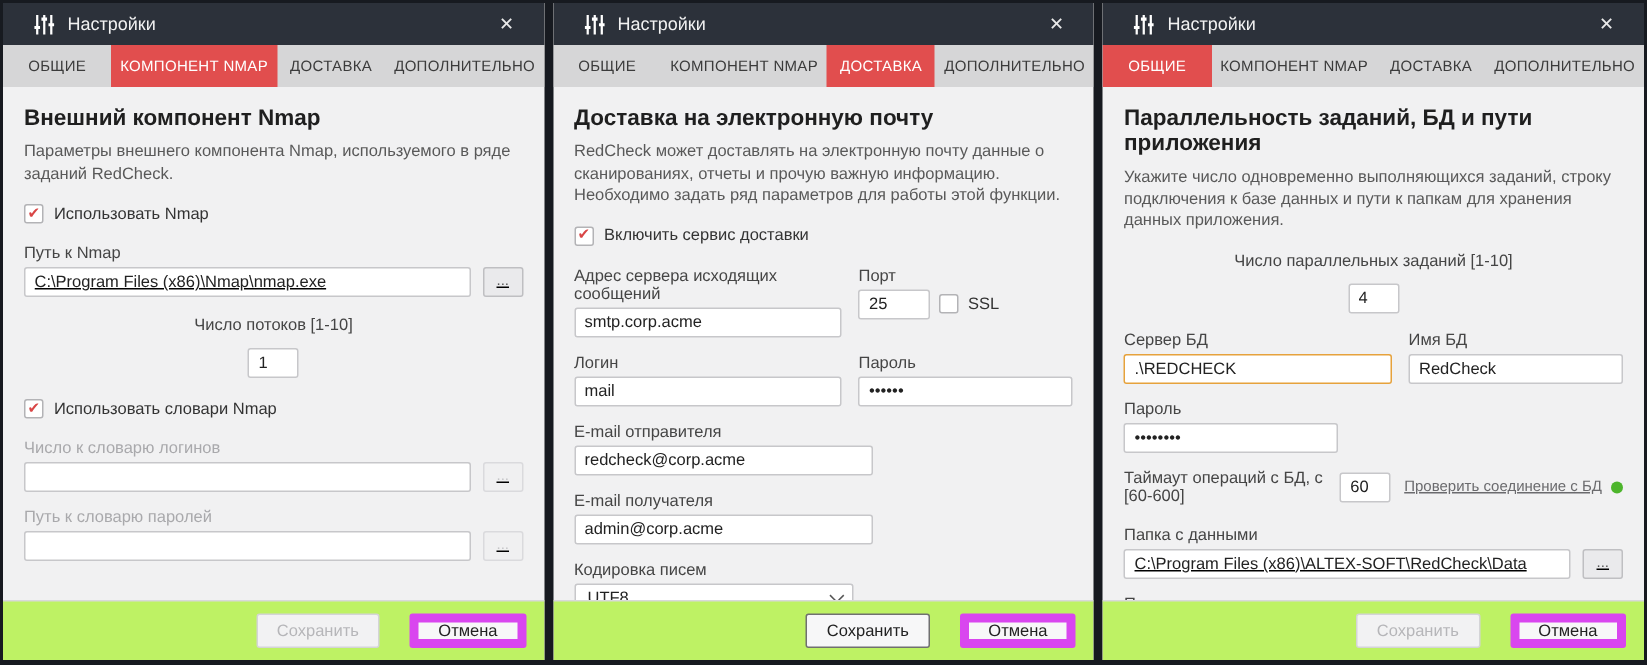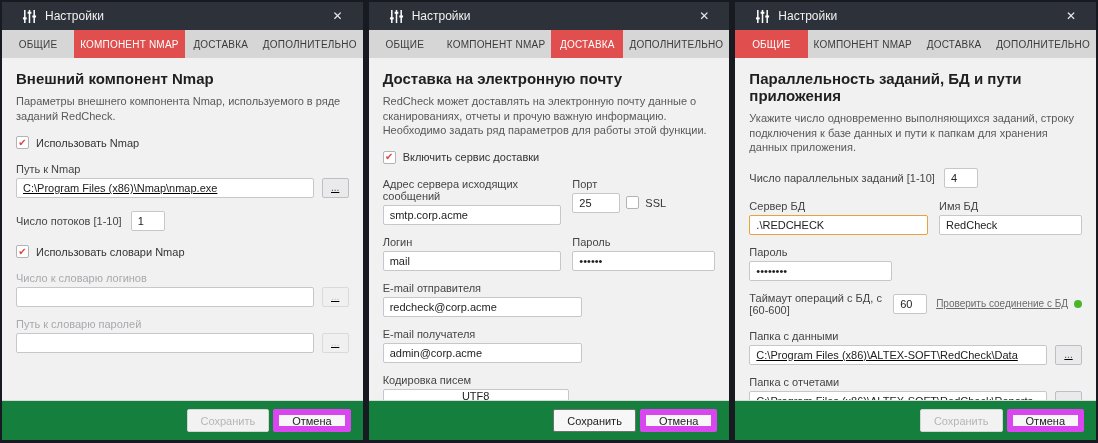--- a/index.html
+++ b/index.html
@@ -28,32 +28,32 @@
   .field { margin-bottom:11px; }
   .flabel { display:block; font-size:11px; color:#454545; margin-bottom:3px; }
   .flabel.dis { color:#a9a9ac; }
   .inrow { display:flex; gap:8px; align-items:center;text-decoration:underline; }
   input[type="text"] { height:20px; width:100%; border:1px solid #c7c7ca; border-radius:2px; background:#fff; font-family:"Liberation Sans",sans-serif; font-size:11px; color:#222; padding:0 6px; outline:none; }
   input.focused { border-color:#e6a23c; }
   input.tiny { width:34px; flex:0 0 auto; text-align:left; }
   input.small { width:48px; flex:0 0 auto; }
   .browse { height:20px; width:27px; flex:0 0 auto; border:1px solid #bfbfc2; border-radius:2px; background:#eaeaec; color:#555; font-size:10px; line-height:1; cursor:pointer; font-family:"Liberation Sans",sans-serif; }
   .browse.dis { color:#c4c4c7; border-color:#dadadd; background:#f0f0f1; }
-  .inline-field { display:flex; align-items:center; gap:9px; margin-bottom:14px; font-size:11px; color:#454545; }
+  .inline-field { display:flex; align-items:center; gap:9px; margin-bottom:14px; font-size:11px; color:#454545;flex-direction:column; }
   .cols { display:flex; gap:11px; margin-bottom:11px; }
   .col-a { flex:1; min-width:0; }
   .col-b { width:143px; flex:0 0 auto; }
   .sslwrap { display:flex; align-items:center; gap:6px; }
-  .selectbox { height:20px; border:1px solid #c7c7ca; border-radius:2px; background:#fff; display:flex; align-items:center; padding:0 8px; font-size:11px; color:#222; cursor:pointer; width:186px;flex-direction:column; }
+  .selectbox { height:20px; border:1px solid #c7c7ca; border-radius:2px; background:#fff; display:flex; align-items:center; padding:0 8px; font-size:11px; color:#222; cursor:pointer; width:186px; }
   .chev { margin-left:auto; width:7px; height:7px; border-right:1.5px solid #555; border-bottom:1.5px solid #555; transform:rotate(45deg) translateY(-2px); }
   .timeout-row { display:flex; align-items:center; gap:9px; margin-bottom:14px; font-size:11px; color:#454545; }
   .linkwrap { margin-left:auto; display:flex; align-items:center; gap:6px; }
   .dblink { font-size:10px; color:#6b6b6e; text-decoration:underline; cursor:pointer; white-space:nowrap; }
   .dot { width:8px; height:8px; border-radius:50%; background:#4db52c; flex:0 0 auto; }
-  .footer { flex:0 0 auto; height:40px; background:#15803d; border-top:1px solid #d8d8da; display:flex; align-items:center; justify-content:flex-end; gap:4px; padding:0 12px; }
+  .footer { flex:0 0 auto; height:40px; background:#bef264; border-top:1px solid #d8d8da; display:flex; align-items:center; justify-content:flex-end; gap:20px; padding:0 12px; }
   .btn { height:23px; padding:0 13px; border-radius:2px; font-family:"Liberation Sans",sans-serif; font-size:11px; cursor:pointer; }
   .btn.save { border:1px solid #707070; background:#f7f7f8; color:#222; }
   .btn.save.dis { border:1px solid #d4d4d7; background:#f2f2f3; color:#b6b6b9; cursor:default; }
   .btn.cancel { border:6px solid #d946ef; background:#f7f7f8; color:#222; }
 </style>
 </head>
 <body>
 
 <div class="window">
   <div class="titlebar">

